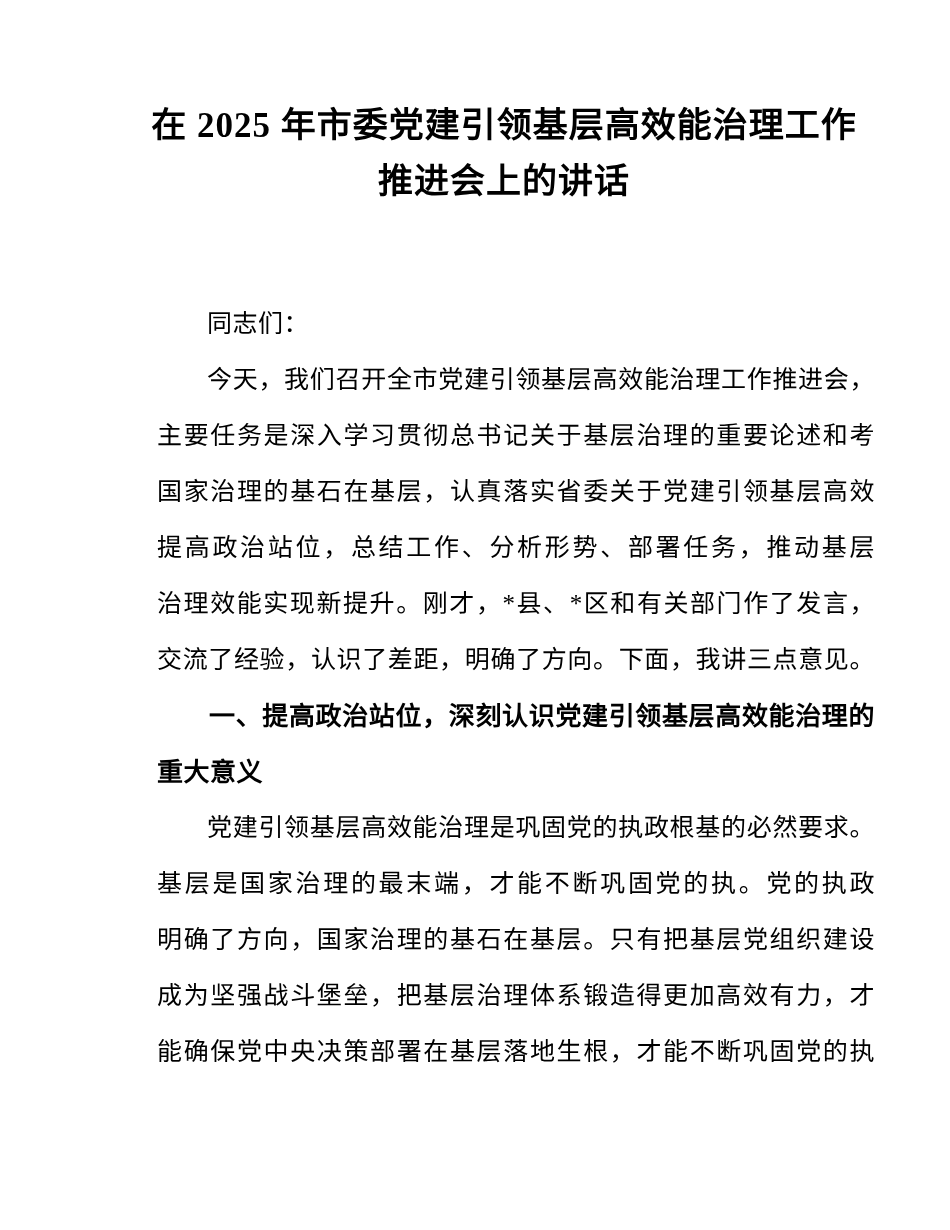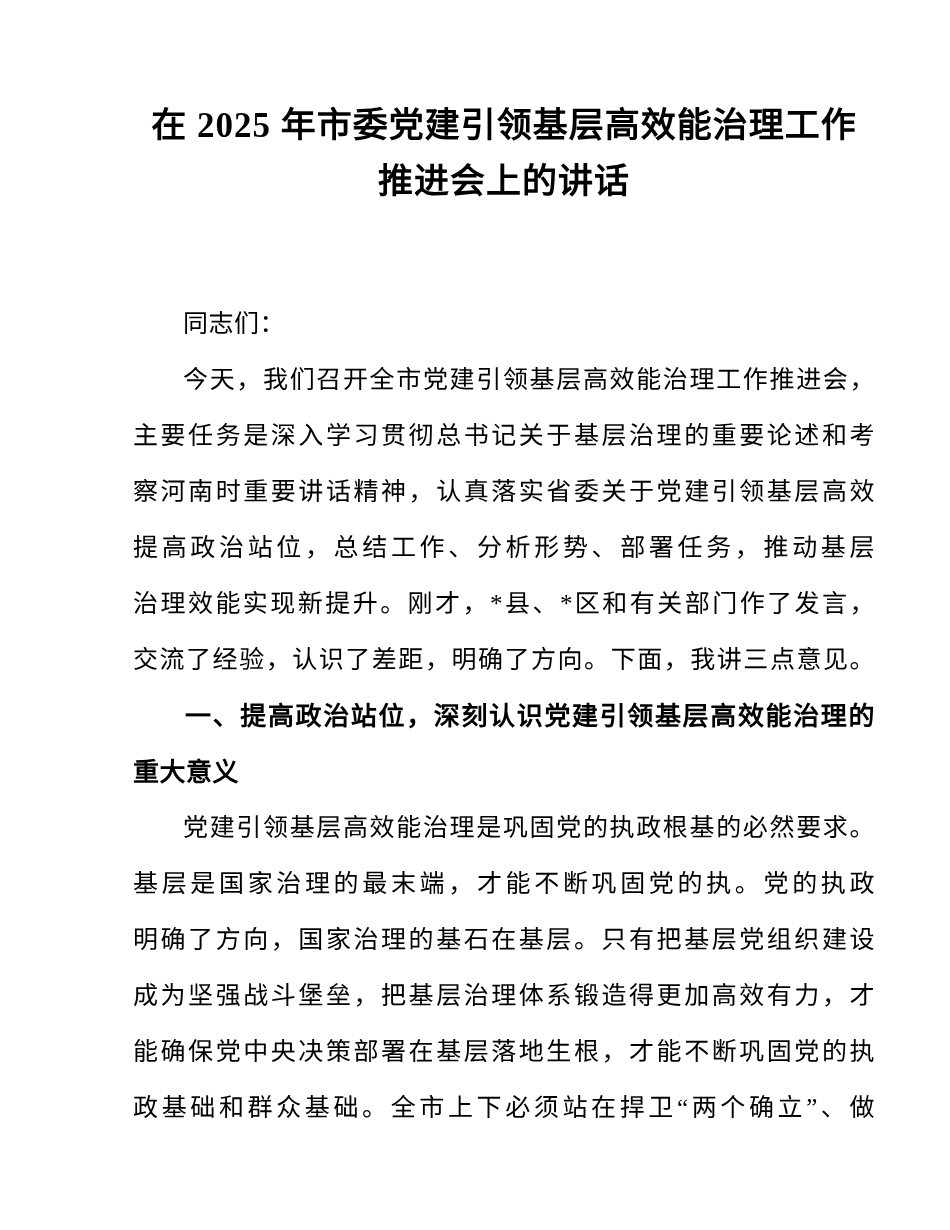--- a/index.html
+++ b/index.html
@@ -30,20 +30,21 @@
     height: 86px;
   }
   .line {
     font-size: 25px;
     line-height: 56px;
     height: 56px;
     overflow: hidden;
     text-align: justify;
     text-align-last: justify;
     letter-spacing: 0.5px;
+    margin-left: 24px;
   }
   .line.indent {
     text-indent: 2em;
   }
   .line.last-left {
     text-align-last: left;
   }
   .line.heading {
     font-family: "Liberation Sans", "DejaVu Sans", sans-serif;
     font-weight: 700;
@@ -61,30 +62,29 @@
   </div>
 
   <div class="title-spacer"></div>
 
   <div>
 
     <div class="line indent last-left">同志们：</div>
 
     <div class="line indent">今天，我们召开全市党建引领基层高效能治理工作推进会，</div>
     <div class="line">主要任务是深入学习贯彻总书记关于基层治理的重要论述和考</div>
-    <div class="line">察河南时重要讲话精神，认真落实省委关于党建引领基层高效</div>
+    <div class="line">国家治理的基石在基层，认真落实省委关于党建引领基层高效</div>
     <div class="line">提高政治站位，总结工作、分析形势、部署任务，推动基层</div>
     <div class="line">治理效能实现新提升。刚才，*县、*区和有关部门作了发言，</div>
     <div class="line">交流了经验，认识了差距，明确了方向。下面，我讲三点意见。</div>
 
     <div class="line heading indent">一、提高政治站位，深刻认识党建引领基层高效能治理的</div>
     <div class="line heading last-left">重大意义</div>
 
     <div class="line indent">党建引领基层高效能治理是巩固党的执政根基的必然要求。</div>
     <div class="line">基层是国家治理的最末端，才能不断巩固党的执。党的执政</div>
     <div class="line">明确了方向，国家治理的基石在基层。只有把基层党组织建设</div>
     <div class="line">成为坚强战斗堡垒，把基层治理体系锻造得更加高效有力，才</div>
     <div class="line">能确保党中央决策部署在基层落地生根，才能不断巩固党的执</div>
-    <div class="line">政基础和群众基础。全市上下必须站在捍卫“两个确立”、做</div>
 
   </div>
 
 </div>
 
 </body></html>

